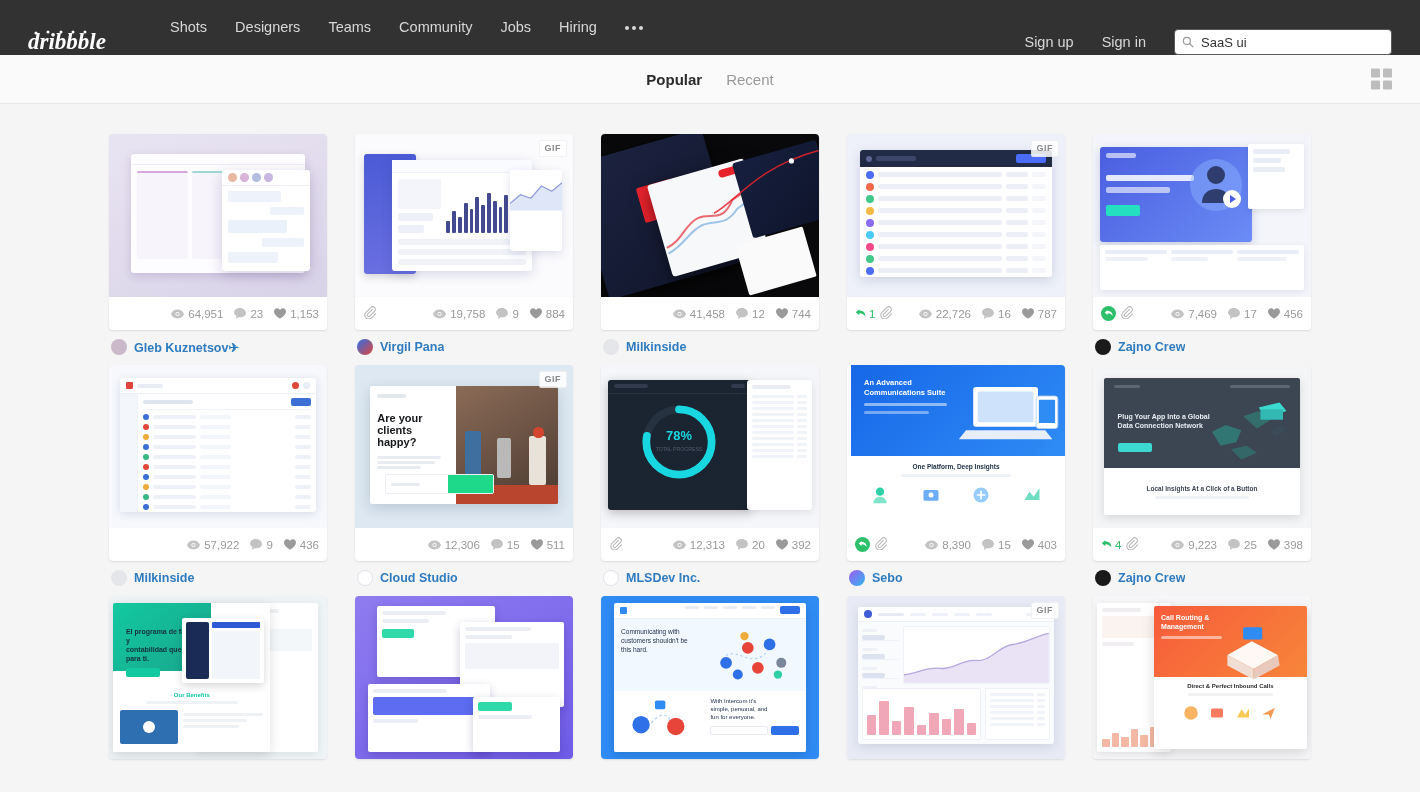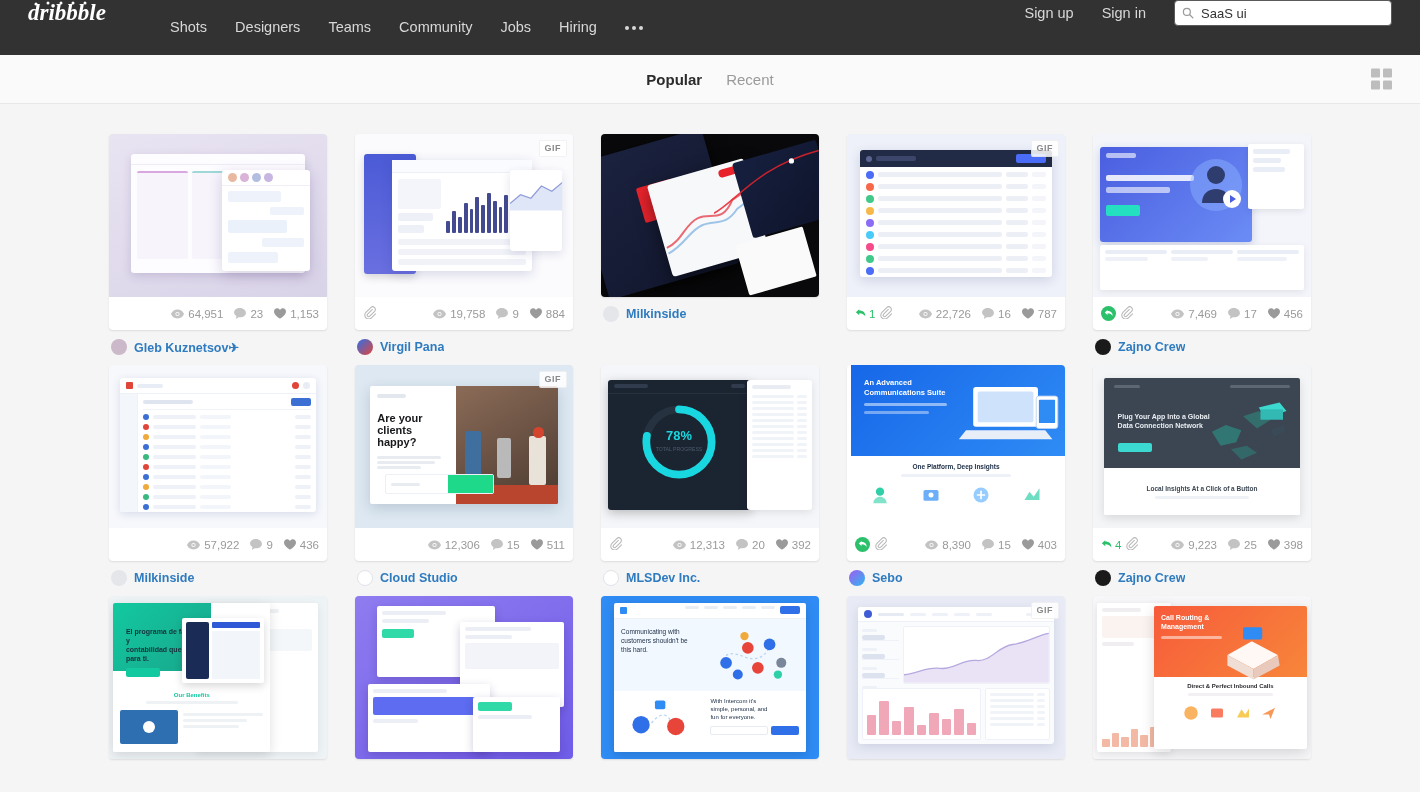--- a/index.html
+++ b/index.html
@@ -6,21 +6,21 @@
   html,body { width:1420px; height:792px; overflow:hidden; }
   body {
     font-family: "Liberation Sans", sans-serif;
     background:#f5f5f5;
     color:#444;
     -webkit-font-smoothing: antialiased;
   }
 
   
   .topnav {
-    height:55px; background:#323232; display:flex; align-items:flex-start;
+    height:55px; background:#323232; display:flex; align-items:flex-end;
     padding:0 28px; position:relative;
   }
   .logo { margin-right:40px; display:flex; align-items:center; }
   .logo svg { display:block; }
   .nav-links { display:flex; align-items:center; gap:0px; }
   .nav-links a {
     color:#d8d8d8; text-decoration:none; font-size:14.5px;
     padding:0 14px; line-height:55px; display:block;
   }
   .nav-dots { padding:0 14px; display:flex; align-items:center; gap:3px; line-height:55px;}
@@ -333,20 +333,45 @@
    <div style="position:absolute;right:-4%;top:10%;width:40%;height:48%;background:linear-gradient(140deg,#16203f,#0e1329);transform:rotate(-16deg);border-radius:3px"></div>
    <svg style="position:absolute;right:0;top:0;width:48%;height:60%" viewBox="0 0 100 70">
               <path d="M0 64 C20 54 40 20 100 4" stroke="#e8232c" fill="none" stroke-width="1.5" opacity=".85"></path>
               <circle cx="74" cy="14" r="2.5" fill="#fff"></circle>
             </svg>
    <div style="position:absolute;right:4%;bottom:6%;width:32%;height:32%;background:#fafafa;transform:rotate(-16deg);border-radius:2px"></div>
           </div>
 
       </a>
 
+    <div class="stats">
+      <div class="left"></div>
+      <div class="right">
+        <span class="stat">
+              <svg width="13" height="10" viewBox="0 0 16 11">
+ <path d="M8 0C4 0 1.2 2.5 0 5.5 1.2 8.5 4 11 8 11s6.8-2.5 8-5.5C14.8 2.5 12 0 8 0z" fill="#c3c3c3"></path>
+ <circle cx="8" cy="5.5" r="2.6" fill="#fff"></circle>
+                <circle cx="8" cy="5.5" r="1.5" fill="#c3c3c3"></circle>
+              </svg>
+              <span class="num">41,458</span>
+            </span>
+        <span class="stat">
+              <svg width="12" height="11" viewBox="0 0 14 13">
+ <path d="M7 0C3.1 0 0 2.3 0 5.2c0 1.7 1.1 3.2 2.8 4.2L2.2 13l3.2-2.1c.5.1 1 .1 1.6.1 3.9 0 7-2.3 7-5.2S10.9 0 7 0z" fill="#c3c3c3"></path>
+              </svg>
+              <span class="num">12</span>
+            </span>
+        <span class="stat">
+              <svg width="12" height="11" viewBox="0 0 14 12">
+ <path d="M7 12S0 7.8 0 3.9C0 1.7 1.6 0 3.6 0 5 0 6.3.8 7 2 7.7.8 9 0 10.4 0 12.4 0 14 1.7 14 3.9 14 7.8 7 12 7 12z" fill="#9a9a9a"></path>
+              </svg>
+              <span class="num">744</span>
+            </span>
+      </div>
+    </div>
     </div>
 
     <div class="author">
       <span class="avatar" style="background:#e4e6ea"></span>
       <a class="author-name" href="#">Milkinside</a>
     </div>
     </div>
     <div class="shot">
     <div class="card">
       <a class="thumb" href="#">

